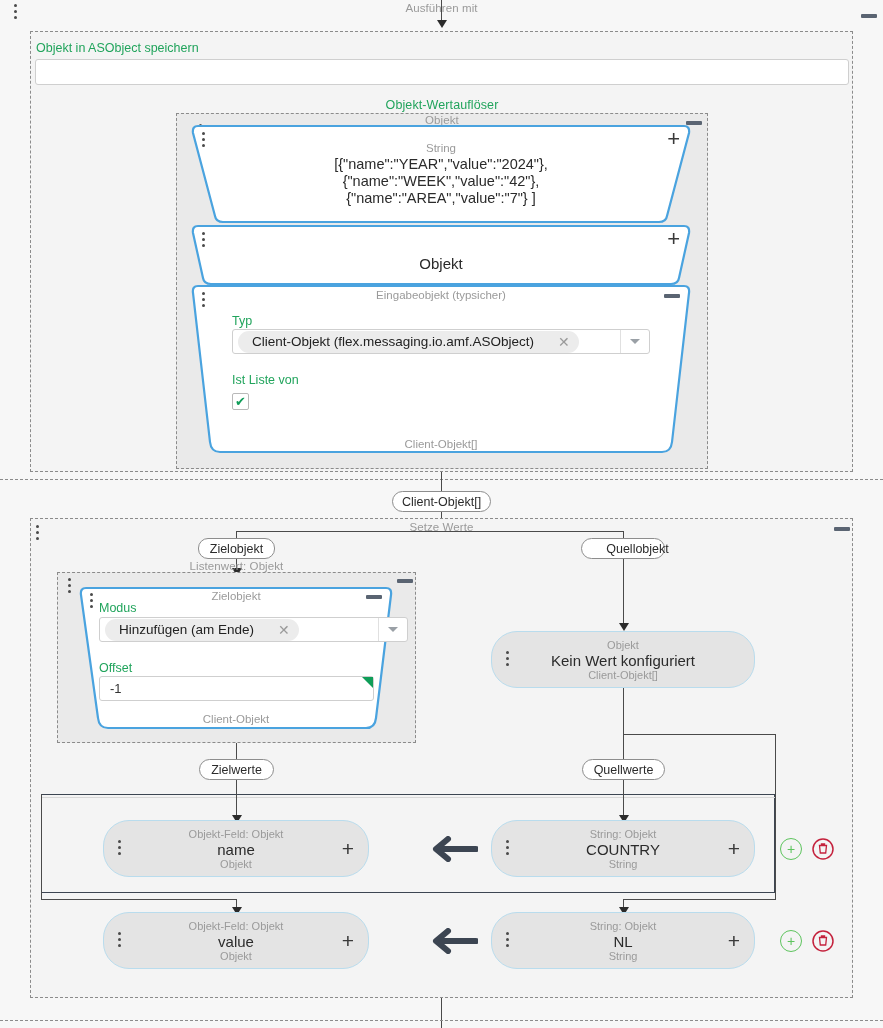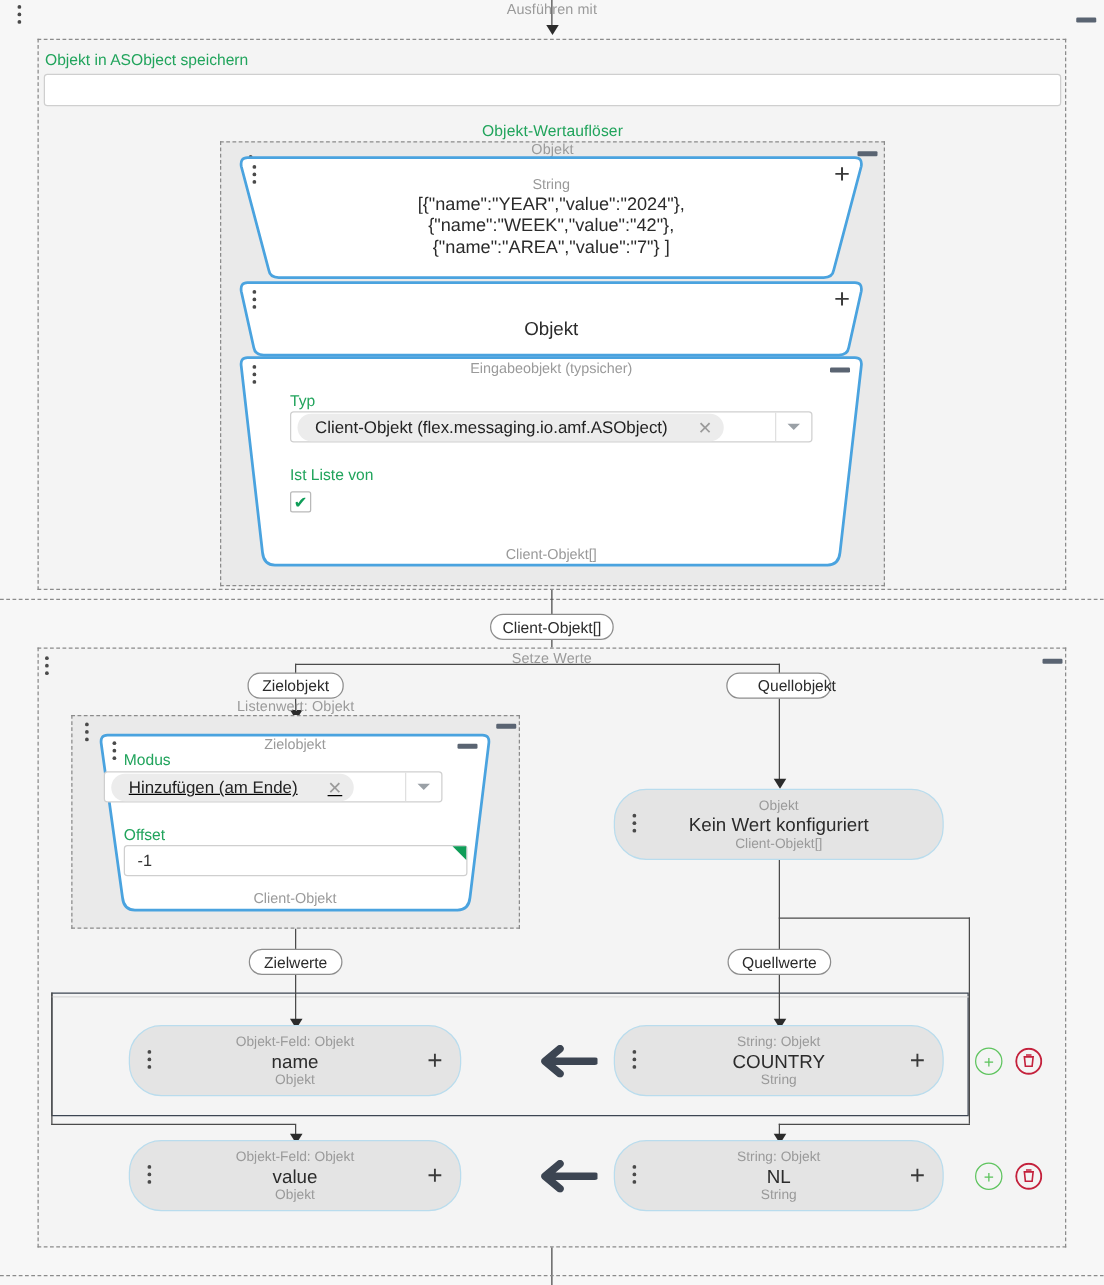--- a/index.html
+++ b/index.html
@@ -267,21 +267,21 @@
         <i></i>
         <i></i>
     </div>
     <div class="collapse" style="right:12px;top:9px;"></div>
     <div class="tcap" style="top:4px;">Zielobjekt</div>
     <div class="tfoot" style="bottom:7px;">Client-Objekt</div>
   </div>
 
   <div class="flabel" style="left:99px;top:601px;">Modus</div>
 
-  <div class="selbox" style="left:83px;top:617px;width:271px;height:25px;text-decoration:underline;">
+  <div class="selbox" style="left:99px;top:617px;width:309px;height:25px;">
     <div class="chip">
       <span>Hinzufügen (am Ende)</span>
       <span class="x">✕</span>
     </div>
     <div class="caret-cell">
       <div class="caret"></div>
     </div>
   </div>
 
   <div class="flabel" style="left:99px;top:661px;">Offset</div>

